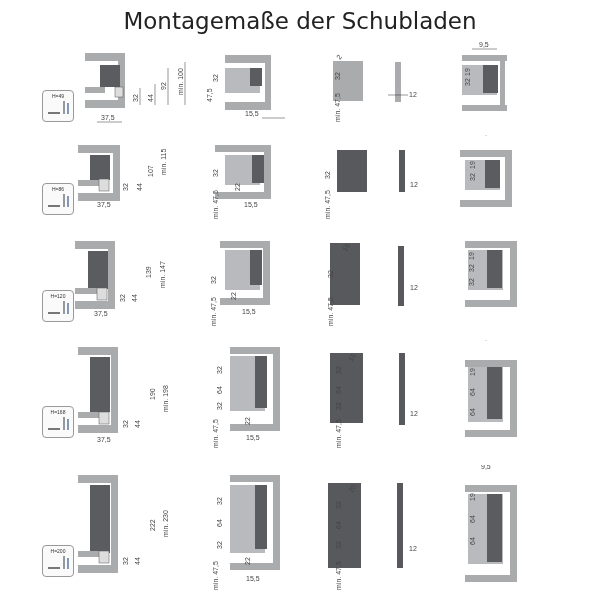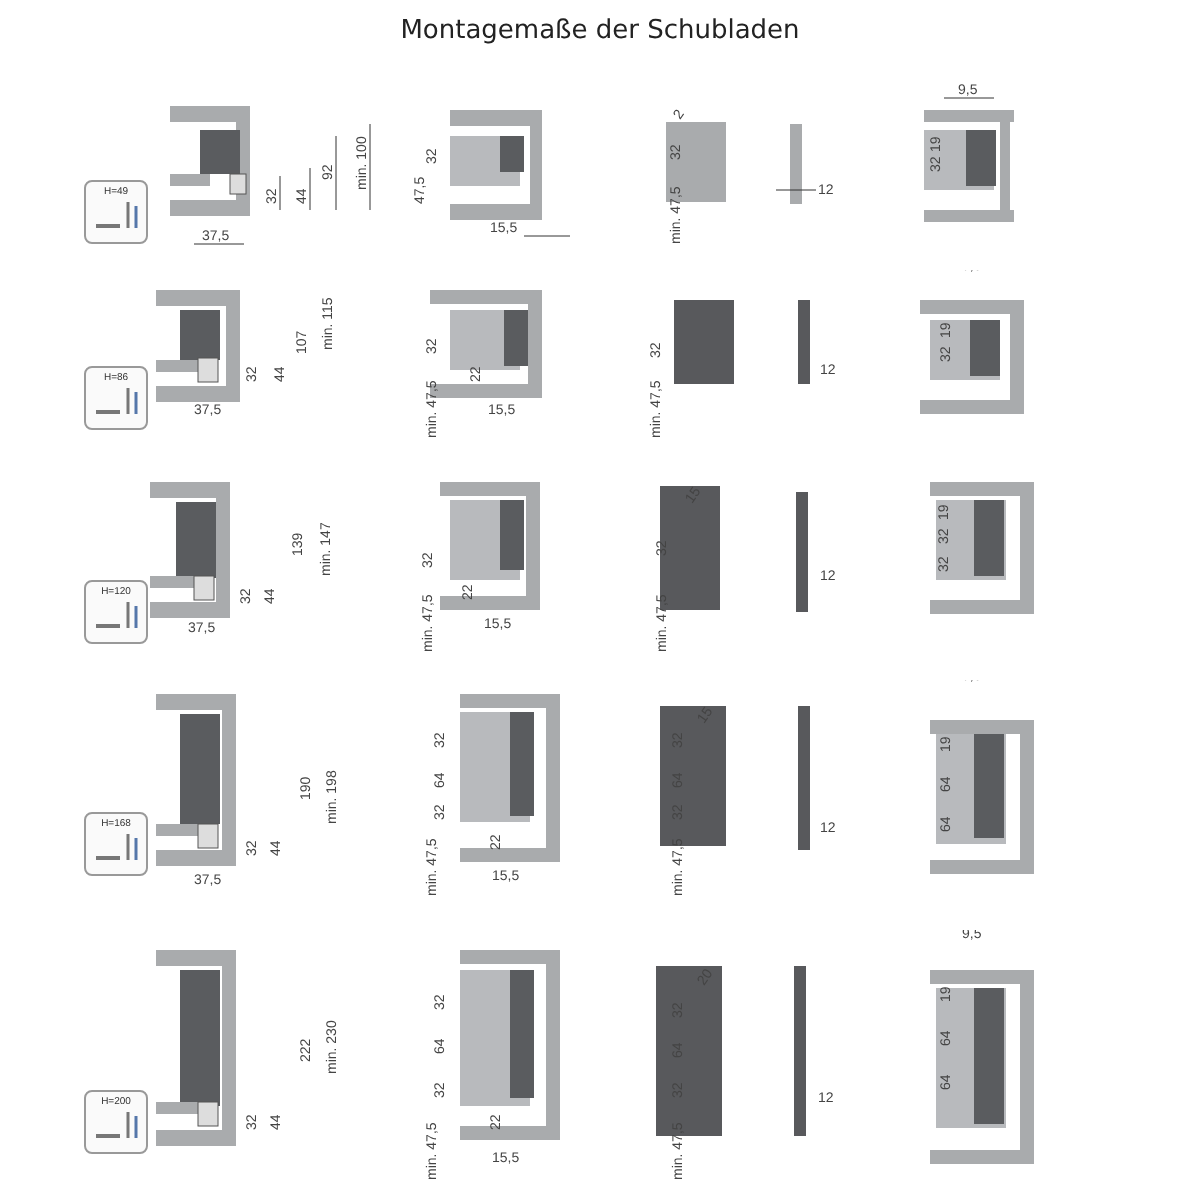--- a/index.html
+++ b/index.html
@@ -1,19 +1,19 @@
 <!DOCTYPE html>
 <html><head>
 <meta charset="utf-8">
 <style>
   html, body { margin: 0; padding: 0; background: #ffffff; }
   body { width: 600px; height: 600px; position: relative; overflow: hidden;
          font-family: "Liberation Sans", sans-serif; color: #333; }
   .title { position: absolute; top: 8px; left: 0; width: 600px; text-align: center;
-           font-size: 13px; color: #222; font-family: "DejaVu Sans", sans-serif; }
+           font-size: 23px; color: #222; font-family: "DejaVu Sans", sans-serif; }
   .row { position: absolute; left: 0; width: 600px; }
   svg text { font-family: "Liberation Sans", sans-serif; fill: #444; }
   .badge { position: absolute; left: 42px; width: 30px; height: 30px; border: 1px solid #999;
            border-radius: 4px; background: #fafafa; font-size: 5px; text-align: center; }
   .badge span.lbl { display: block; font-size: 5px; margin-top: 2px; color: #333; }
 </style>
 </head>
 <body>
 
 <div class="title">Montagemaße der Schubladen</div>

